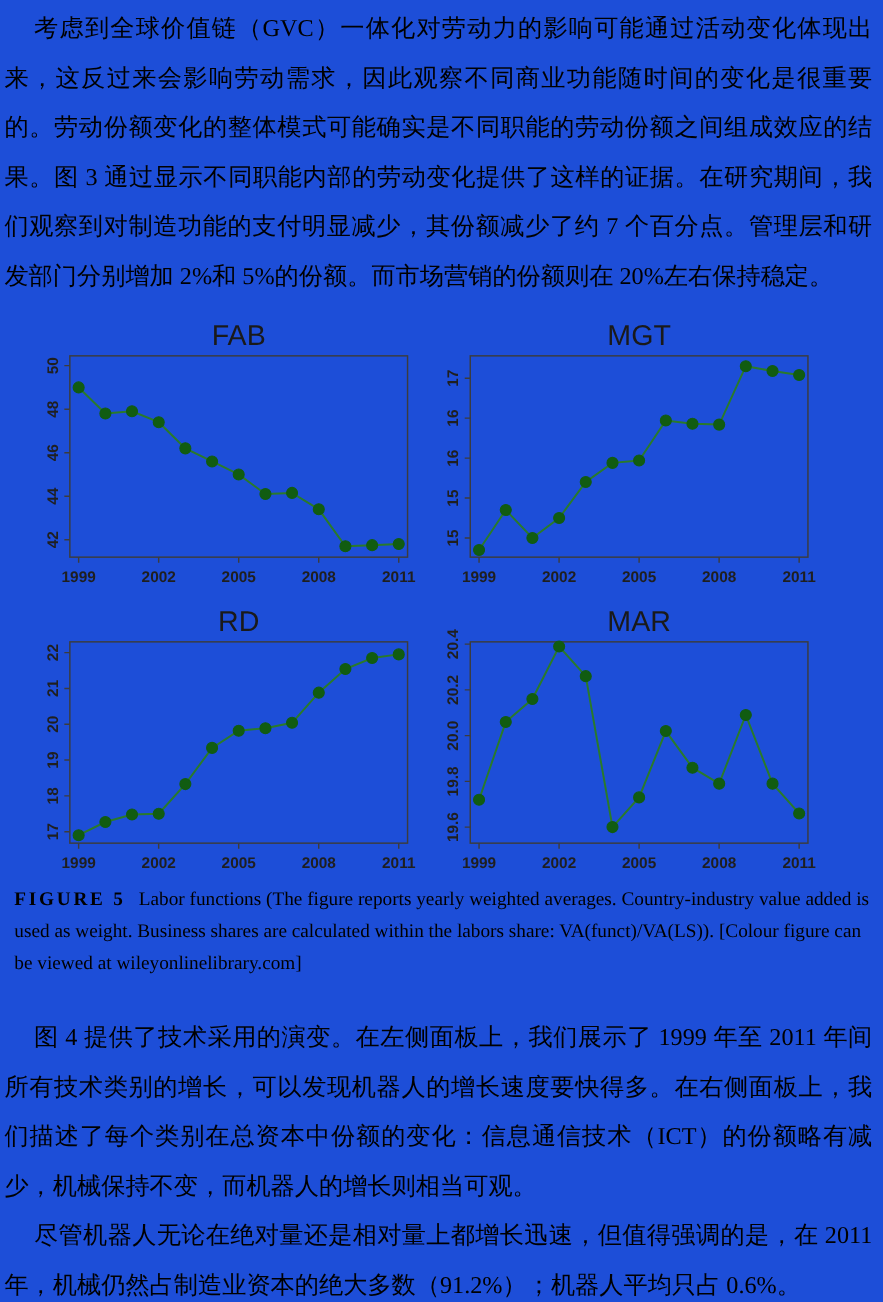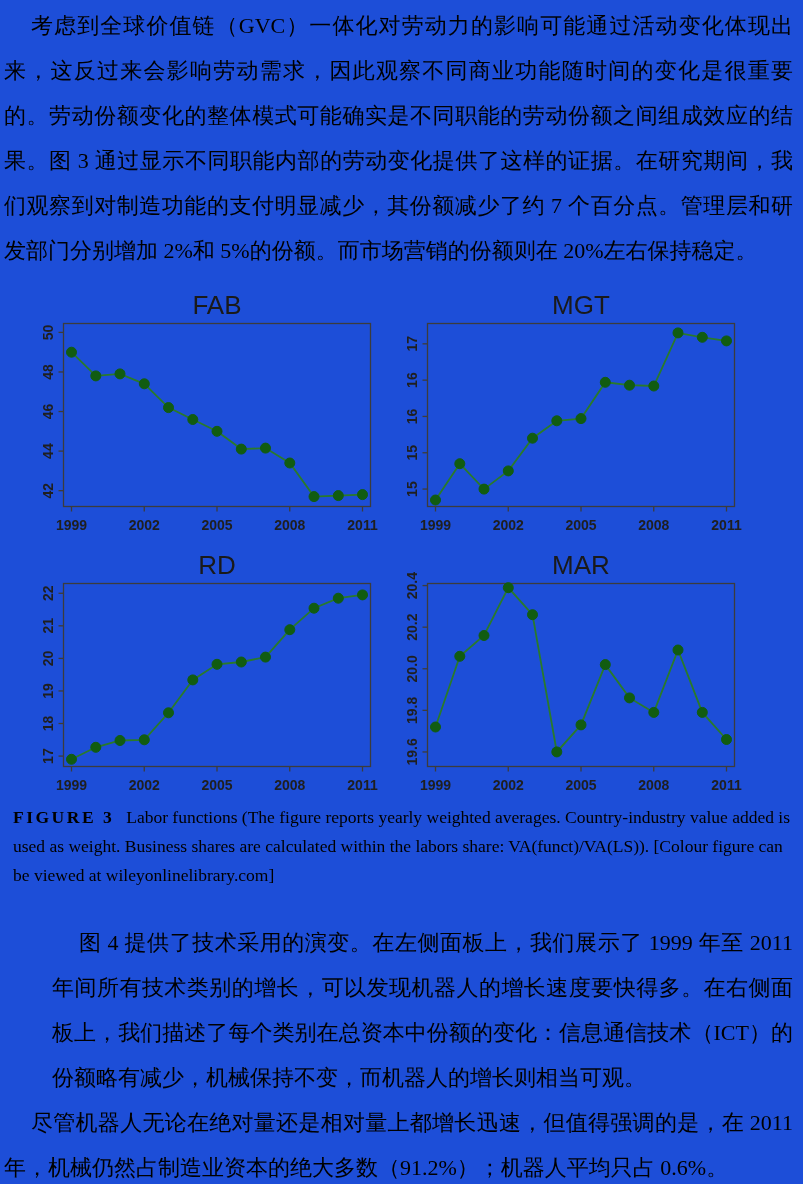--- a/index.html
+++ b/index.html
@@ -37,21 +37,21 @@
     font-size:17.5px;
     line-height:29px;
     color:#000;
     text-align:left;
   }
   .cap-label{
     font-weight:bold;
     letter-spacing:2.5px;
     margin-right:12px;
   }
-  .para2{margin-top:30px;margin-left:48px;}
+  .para2{margin-top:30px;}
   
   .ct{
     font-family:"Liberation Sans","DejaVu Sans",sans-serif;
     font-size:26px;
     fill:#1a1a1a;
     text-anchor:middle;
   }
   .xl,.yl{
     font-family:"Liberation Sans","DejaVu Sans",sans-serif;
     font-size:14px;
@@ -220,19 +220,19 @@
           <circle cx="179.0" cy="173.9" r="5" fill="#115c11" stroke="#115c11"></circle>
           <circle cx="203.3" cy="113.6" r="5" fill="#115c11" stroke="#115c11"></circle>
           <circle cx="227.5" cy="146.9" r="5" fill="#115c11" stroke="#115c11"></circle>
           <circle cx="251.8" cy="161.4" r="5" fill="#115c11" stroke="#115c11"></circle>
           <circle cx="276.0" cy="99.0" r="5" fill="#115c11" stroke="#115c11"></circle>
           <circle cx="300.3" cy="161.4" r="5" fill="#115c11" stroke="#115c11"></circle>
           <circle cx="324.5" cy="188.5" r="5" fill="#115c11" stroke="#115c11"></circle>
         </svg></div>
   </div>
 
-  <p class="caption"><span class="cap-label">FIGURE 3</span><span>Labor functions (The figure reports yearly weighted averages. Country-industry value added is used as weight. Business shares are calculated within the labors share: VA(funct)/VA(LS)). [Colour figure can be viewed at wileyonlinelibrary.com]</span></p>
+  <p class="caption"><span class="cap-label">FIGURE 5</span><span>Labor functions (The figure reports yearly weighted averages. Country-industry value added is used as weight. Business shares are calculated within the labors share: VA(funct)/VA(LS)). [Colour figure can be viewed at wileyonlinelibrary.com]</span></p>
 
   <p class="body-text indent para2">图 4 提供了技术采用的演变。在左侧面板上，我们展示了 1999 年至 2011 年间所有技术类别的增长，可以发现机器人的增长速度要快得多。在右侧面板上，我们描述了每个类别在总资本中份额的变化：信息通信技术（ICT）的份额略有减少，机械保持不变，而机器人的增长则相当可观。</p>
 
   <p class="body-text indent">尽管机器人无论在绝对量还是相对量上都增长迅速，但值得强调的是，在 2011 年，机械仍然占制造业资本的绝大多数（91.2%）；机器人平均只占 0.6%。</p>
 
 </div>
 
 </body></html>

